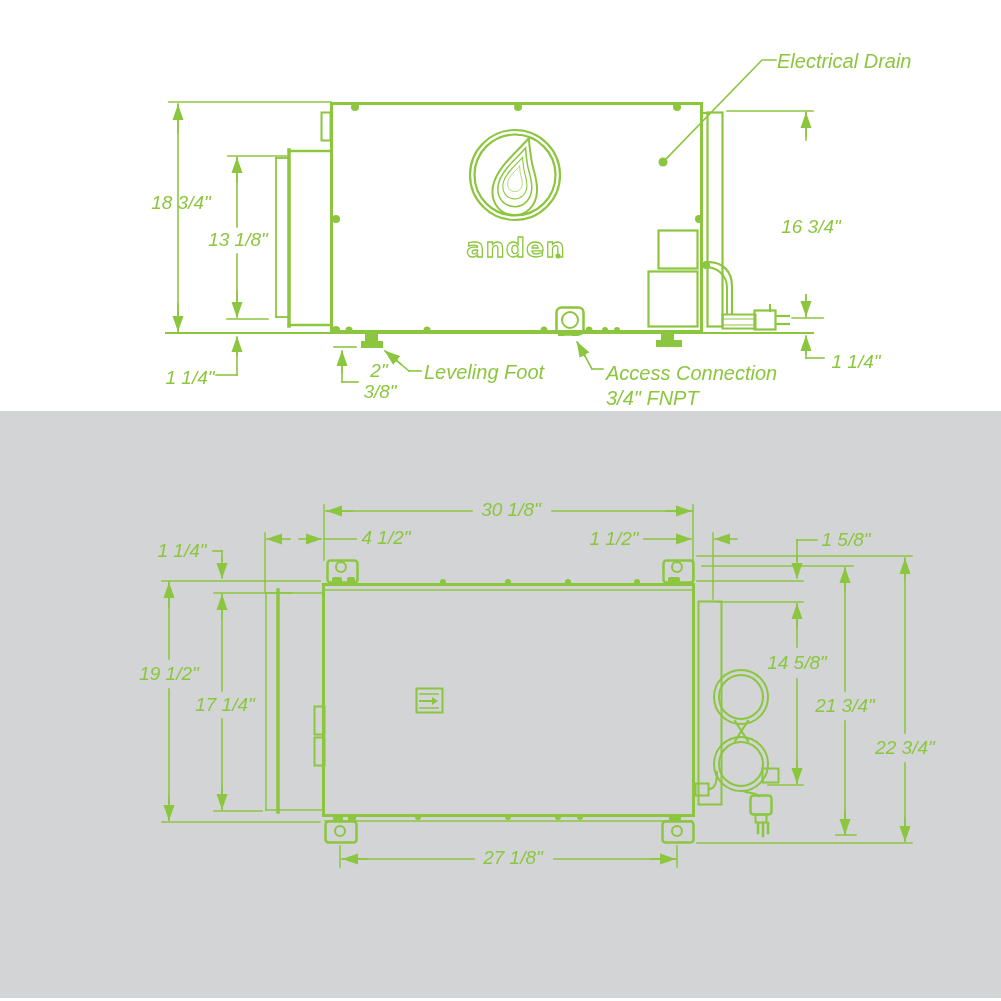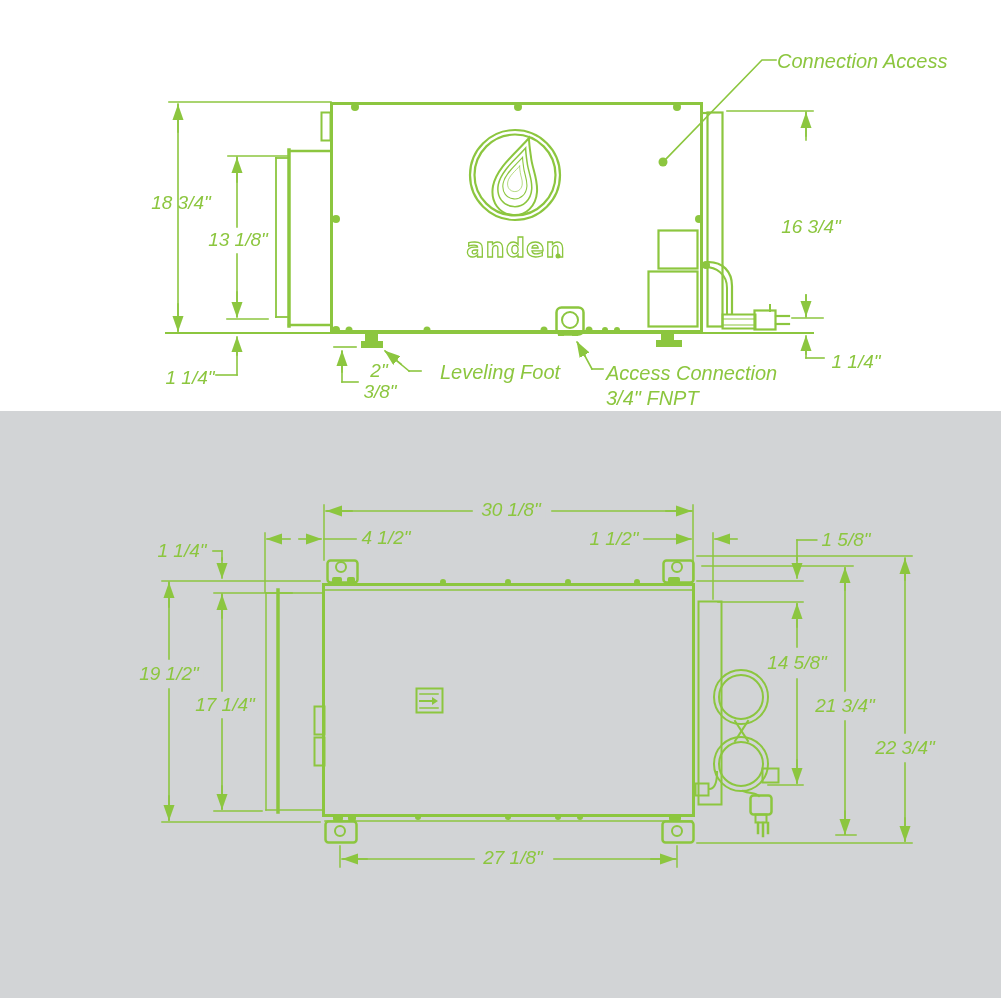--- a/index.html
+++ b/index.html
@@ -324,35 +324,35 @@
       </g>
       <g stroke-width="1.6">
         <line x1="342" y1="859" x2="474" y2="859"></line>
         <line x1="554" y1="859" x2="676" y2="859"></line>
         <line x1="367" y1="859" x2="343" y2="859" marker-end="url(#ar)"></line>
         <line x1="651" y1="859" x2="675" y2="859" marker-end="url(#ar)"></line>
       </g>
     </g>
   </svg>
 
-  <div class="lbl callout anchor-left" style="left:777px;top:61px">Connection Access</div>
+  <div class="lbl callout anchor-left" style="left:777px;top:61px">Electrical Drain</div>
 
   <div class="lbl" style="left:181px;top:203px">18 3/4"</div>
 
   <div class="lbl" style="left:238px;top:240px">13 1/8"</div>
 
   <div class="lbl" style="left:811px;top:227px">16 3/4"</div>
 
   <div class="lbl" style="left:190px;top:378px">1 1/4"</div>
 
   <div class="lbl" style="left:379px;top:371px">2"</div>
 
   <div class="lbl" style="left:380px;top:392px">3/8"</div>
 
-  <div class="lbl callout anchor-left" style="left:440px;top:372px">Leveling Foot</div>
+  <div class="lbl callout anchor-left" style="left:424px;top:372px">Leveling Foot</div>
 
   <div class="lbl callout anchor-left" style="left:606px;top:373px">Access Connection</div>
 
   <div class="lbl callout anchor-left" style="left:606px;top:398px">3/4" FNPT</div>
 
   <div class="lbl" style="left:856px;top:362px">1 1/4"</div>
 
   <div class="logo-text" style="left:516px;top:247px">anden</div>
 
   <div class="lbl gbg" style="left:511px;top:510px">30 1/8"</div>

